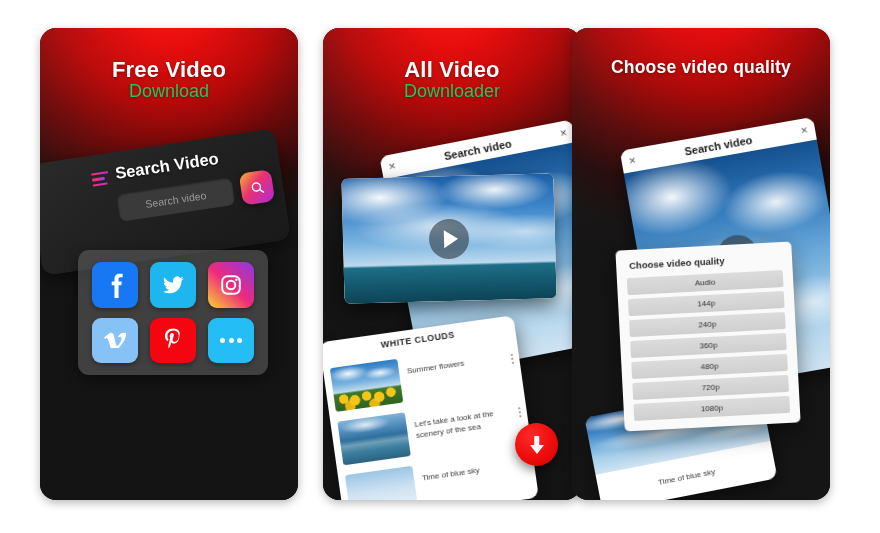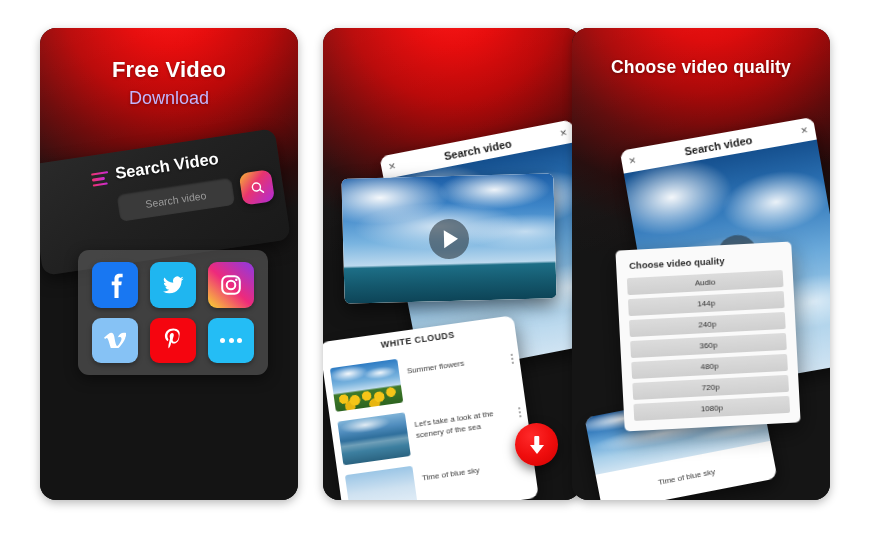--- a/index.html
+++ b/index.html
@@ -41,21 +41,21 @@
   }
 
   
   .head{position:absolute;left:0;right:0;top:30px;text-align:center;z-index:6;}
   .head .t1{
     color:#fff;font-weight:bold;font-size:22px;letter-spacing:.2px;
     text-shadow:0 1px 3px rgba(0,0,0,.35);line-height:1.1;
   }
   .head .t1.small{font-size:17.5px;}
   .head .t2{
-    color:#c4b5fd;font-size:18px;margin-top:7px;line-height:1.1;
+    color:#22c55e;font-size:18px;margin-top:0;line-height:1.1;
     text-shadow:0 1px 3px rgba(0,0,0,.35);font-weight:400;
   }
   .head .t2.big{font-size:18px;}
 
   
   .phone-panel{
     position:absolute;
     left:-6px;top:118px;
     width:250px;height:112px;
     background:linear-gradient(150deg,#2a2a2a 0%,#212121 45%,#191919 100%);
@@ -325,20 +325,24 @@
         </div>
 
       </div>
     </div>
   </div>
 
   <div class="card" id="card-2">
     <div class="card-bg"></div>
     <div class="card-sheen"></div>
 
+    <div class="head">
+      <div class="t1">All Video</div>
+      <div class="t2 big">Downloader</div>
+    </div>
 
     <div class="win blurz" style="left:76px;top:108px;width:196px;height:225px;transform:rotate(-11deg);">
       <div class="win-bar">
         <span class="x l">✕</span>
         <span class="wt">Search video</span>
         <span class="x r">✕</span>
       </div>
       <div class="sky tall" style="height:202px;"></div>
     </div>
 

